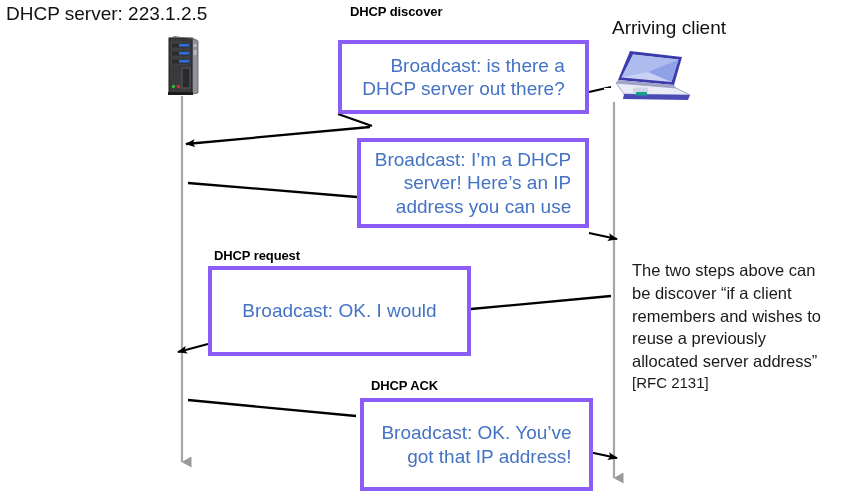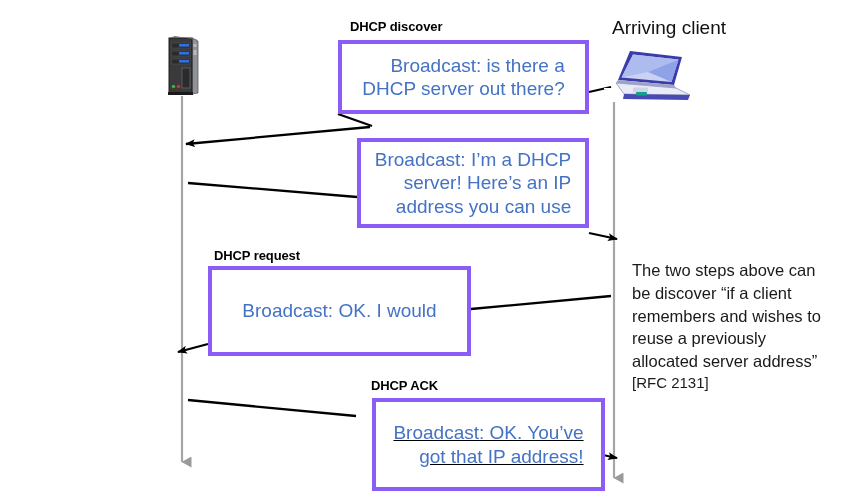--- a/index.html
+++ b/index.html
@@ -159,24 +159,25 @@
       <polygon points="20,46 86,47 84,52 19,51" fill="#4a4ab5"></polygon>
 
       <rect x="29" y="39.5" width="15" height="5" rx="1" fill="#cfd4e6"></rect>
 
       <rect x="32" y="44" width="11" height="3.5" rx="1" fill="#13a08c"></rect>
 
       <rect x="0" y="40" width="10" height="1.6" fill="#ffffff"></rect>
     </svg>
   </div>
 
+  <div class="abs hdr-label" style="left:6px; top:4px;">DHCP server: 223.1.2.5</div>
 
   <div class="abs hdr-label" style="left:612px; top:18px;">Arriving client</div>
 
-  <div class="abs msg-caption" style="left:350px; top:19px;">DHCP discover</div>
+  <div class="abs msg-caption" style="left:350px; top:4px;">DHCP discover</div>
   <div class="abs msg-box" style="left:338px; top:40px; width:251px; height:74px;">
     <div class="msg-text">
       <div>Broadcast: is there a</div>
       <div>DHCP server out there?</div>
     </div>
   </div>
 
   <div class="abs msg-caption" style="left:372px; top:136px;">DHCP offer</div>
   <div class="abs msg-box" style="left:357px; top:138px; width:232px; height:90px;">
     <div class="msg-text">
@@ -187,21 +188,21 @@
   </div>
 
   <div class="abs msg-caption" style="left:214px; top:248px;">DHCP request</div>
   <div class="abs msg-box" style="left:208px; top:266px; width:263px; height:90px;">
     <div class="msg-text">
       <div>Broadcast: OK.  I would</div>
     </div>
   </div>
 
   <div class="abs msg-caption" style="left:371px; top:378px;">DHCP ACK</div>
-  <div class="abs msg-box" style="left:372px; top:398px; width:233px; height:93px;text-decoration:underline;">
+  <div class="abs msg-box" style="left:360px; top:398px; width:233px; height:93px;">
     <div class="msg-text">
       <div>Broadcast: OK.  You’ve</div>
       <div>got that IP address!</div>
     </div>
   </div>
 
   <div class="abs" style="left:632px; top:215px;margin-top:44px;">
     <div class="note">The two steps above can</div>
     <div class="note">be discover “if a client</div>
     <div class="note">remembers and wishes to</div>

